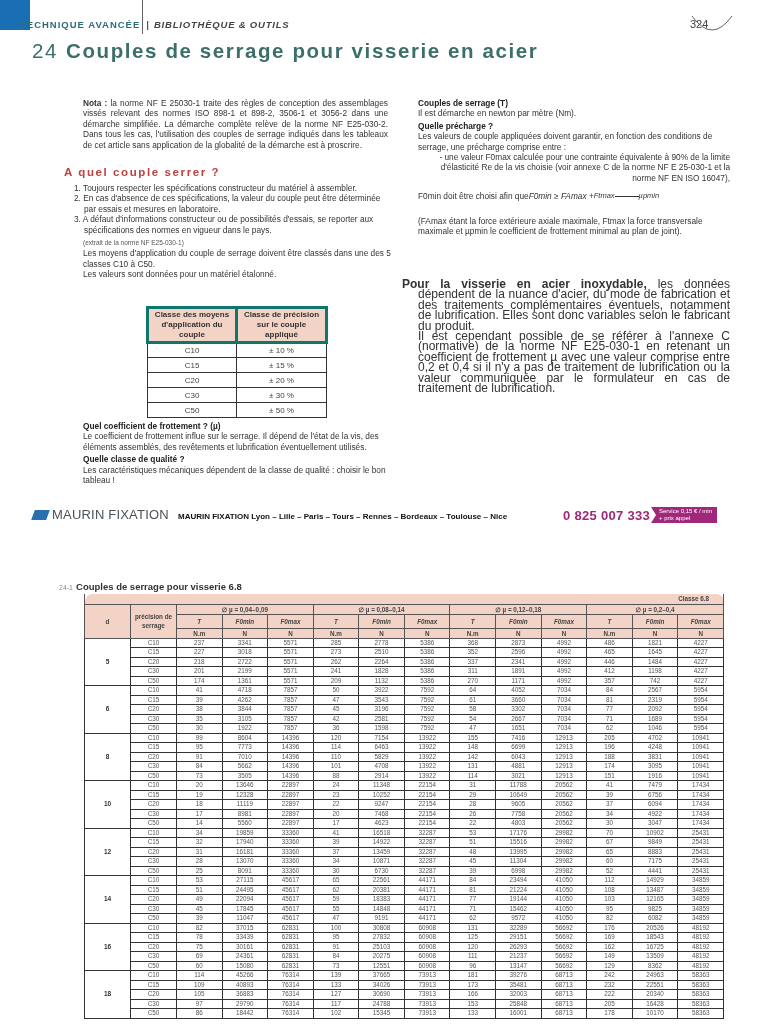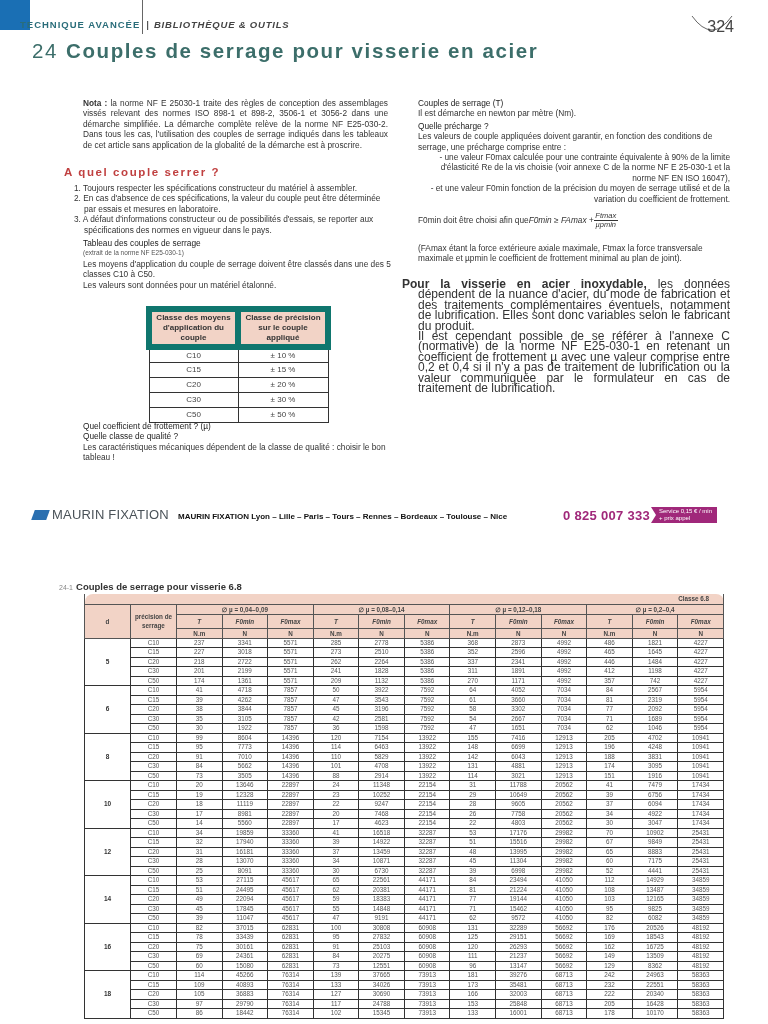--- a/index.html
+++ b/index.html
@@ -6,50 +6,50 @@
   html, body { width: 768px; height: 1024px; background: #ffffff; overflow: hidden; }
   body { font-family: "Liberation Sans", sans-serif; color: #333; position: relative; }
 
   .blue-block { position: absolute; left: 0; top: 0; width: 30px; height: 30px; background: #1a6fb4; }
   .header-divider { position: absolute; left: 142px; top: 0; width: 1px; height: 34px; background: #666; }
   .header-line { position: absolute; left: 20px; top: 19px; font-size: 9.5px; letter-spacing: 1px; color: #2a6d7a; font-weight: bold; }
   .header-line .sep { color: #555; margin-left: 6px; }
   .header-line .lib { color: #444; margin-left: 4px; letter-spacing: 0.8px; font-style: italic; }
 
   .page-num { position: absolute; left: 690px; top: 14px; width: 44px; height: 22px; }
-  .page-num span { position: absolute; left: 0; width: 44px; top: 4px; text-align: right; font-size: 16px; color: #444; }
+  .page-num span { position: absolute; left: 0; width: 44px; top: 4px; text-align: left; font-size: 11px; color: #444; }
   .page-num svg { position: absolute; left: 0; top: 0; }
 
   .title { position: absolute; left: 32px; top: 40px; color: #3c6e6a; font-weight: bold; font-size: 20.5px; letter-spacing: 1.6px; line-height: 22px; }
   .title .num { font-weight: normal; margin-right: 8px; }
   .title .line2 { padding-left: 45px; display: block; }
   .title .std { font-size: 11px; font-weight: normal; letter-spacing: 1px; }
 
   .col-left { position: absolute; left: 83px; top: 98px; width: 305px; font-size: 8.3px; line-height: 10.4px; color: #333; }
   .col-left p { text-align: justify; }
   .red-h { position: absolute; left: 64px; top: 166px; color: #c04040; font-weight: bold; font-size: 11.5px; letter-spacing: 1.6px; }
   .olist { position: absolute; left: 74px; top: 183px; width: 316px; font-size: 8.3px; line-height: 10.4px; }
   .olist .item { padding-left: 10px; text-indent: -10px; }
-  .sub-h { font-weight: normal; color: #222; font-size: 8.3px; }
+  .sub-h { font-weight: bold; color: #222; font-size: 8.3px; }
   .small { font-size: 6.5px; color: #555; }
   .tab-block { position: absolute; left: 83px; top: 238px; width: 310px; font-size: 8.3px; line-height: 10.4px; }
 
   .prec-table { position: absolute; left: 146px; top: 306px; border-collapse: collapse; font-size: 8px; }
-  .prec-table th { background: #f2d3c6; font-weight: bold; color: #333; padding: 1px 3px; line-height: 10px; border: 6px solid #0f766e; }
+  .prec-table th { background: #f2d3c6; font-weight: bold; color: #333; padding: 1px 3px; line-height: 10px; border: 3px solid #0f766e; }
   .prec-table td { border: 1px solid #333; text-align: center; height: 15px; color: #444; }
   .prec-table td:first-child { width: 89px; }
   .prec-table td:last-child { width: 90px; }
 
   .friction-block { position: absolute; left: 83px; top: 421px; width: 310px; font-size: 8.3px; line-height: 10.4px; }
   .friction-block p { margin-bottom: 2px; }
 
   .col-right { position: absolute; left: 418px; top: 98px; width: 312px; font-size: 8.3px; line-height: 10.4px; }
   .col-right .dash { padding-left: 8px; text-indent: -8px; margin-left: -8px; text-align: right; }
   .formula { margin-top: 8px; font-style: italic; display: flex; align-items: center; }
-  .formula .frac { display: inline-flex; flex-direction: column; align-items: center; font-size: 7.5px; line-height: 8px; }
+  .formula .frac { display: inline-flex; align-items: center; font-size: 7.5px; line-height: 8px; }
   .formula .frac .bar { border-top: 1px solid #333; width: 24px; }
   .note-paren { margin-top: 14px; }
   .inox { position: absolute; left: 402px; top: 279px; width: 328px; font-size: 12px; line-height: 10.4px; }
   .inox p { padding-left: 16px; text-indent: -16px; text-align: justify; }
   .inox .para2 { padding-left: 16px; text-indent: 0; }
 
   .banner { position: absolute; left: 0; top: 503px; width: 768px; height: 24px; }
   .logo { position: absolute; left: 33px; top: 4px; display: flex; align-items: center; gap: 4px; }
   .logo-shape { width: 15px; height: 10px; background: #2a6fb0; transform: skewX(-20deg); }
   .logo-text { font-size: 13px; color: #4a5258; letter-spacing: 0.2px; text-align: right; }
@@ -94,21 +94,20 @@
 
 <div class="red-h">A quel couple serrer ?</div>
 
 <div class="olist">
   <div class="item">1. Toujours respecter les spécifications constructeur du matériel à assembler.</div>
   <div class="item">2. En cas d'absence de ces spécifications, la valeur du couple peut être déterminée par essais et mesures en laboratoire.</div>
   <div class="item">3. A défaut d'informations constructeur ou de possibilités d'essais, se reporter aux spécifications des normes en vigueur dans le pays.</div>
 </div>
 
 <div class="tab-block">
-  <div class="sub-h">Tableau des couples de serrage</div>
   <div class="small">(extrait de la norme NF E25-030-1)</div>
   <div>Les moyens d'application du couple de serrage doivent être classés dans une des 5 classes C10 à C50.</div>
   <div>Les valeurs sont données pour un matériel étalonné.</div>
 </div>
 
 <table class="prec-table">
   <thead>
     <tr>
       <th style="width:89px">Classe des moyens d'application du couple</th>
       <th style="width:90px">Classe de précision sur le couple appliqué</th>
@@ -133,31 +132,31 @@
       </tr>
       <tr>
         <td>C50</td>
         <td>± 50 %</td>
       </tr>
     </tbody>
 </table>
 
 <div class="friction-block">
   <div class="sub-h">Quel coefficient de frottement ? (µ)</div>
+  <p>Le coefficient de frottement influe sur le serrage. Il dépend de l'état de la vis, des éléments assemblés, des revêtements et lubrification éventuellement utilisés.</p>
   <div class="sub-h">Quelle classe de qualité ?</div>
   <p>Les caractéristiques mécaniques dépendent de la classe de qualité : choisir le bon tableau !</p>
 </div>
 
 <div class="col-right">
   <div class="sub-h">Couples de serrage (T)</div>
   <div>Il est démarche en newton par mètre (Nm).</div>
   <div class="sub-h" style="margin-top:2px">Quelle précharge ?</div>
   <div>Les valeurs de couple appliquées doivent garantir, en fonction des conditions de serrage, une précharge comprise entre :</div>
   <div class="dash">- une valeur F0max calculée pour une contrainte équivalente à 90% de la limite d'élasticité Re de la vis choisie (voir annexe C de la norme NF E 25-030-1 et la norme NF EN ISO 16047),</div>
-  <div class="dash">- et une valeur F0min fonction de la précision du moyen de serrage utilisé et de la variation du coefficient de frottement.</div>
   <div class="formula">
     <span style="font-style:normal">F0min doit être choisi afin que</span>
     <span>F0min ≥ FAmax +</span>
     <span class="frac">
       <span>Ftmax</span>
       <span class="bar"></span>
       <span>µpmin</span>
     </span>
   </div>
   <div class="note-paren">(FAmax étant la force extérieure axiale maximale, Ftmax la force transversale maximale et µpmin le coefficient de frottement minimal au plan de joint).</div>

